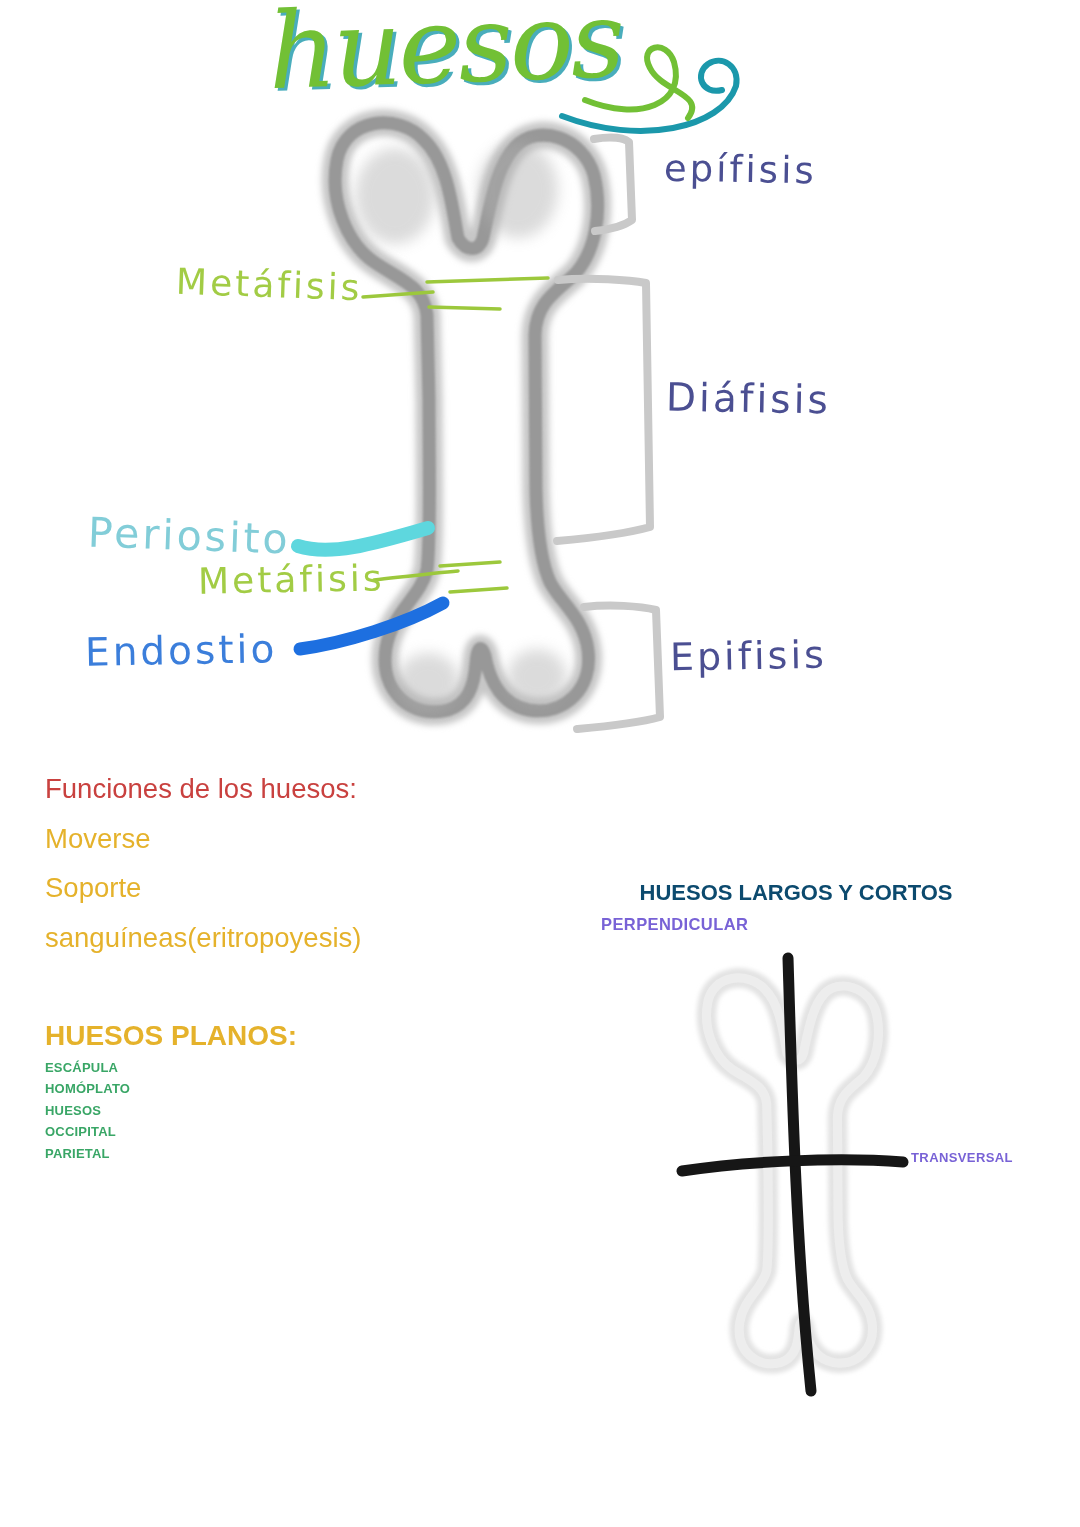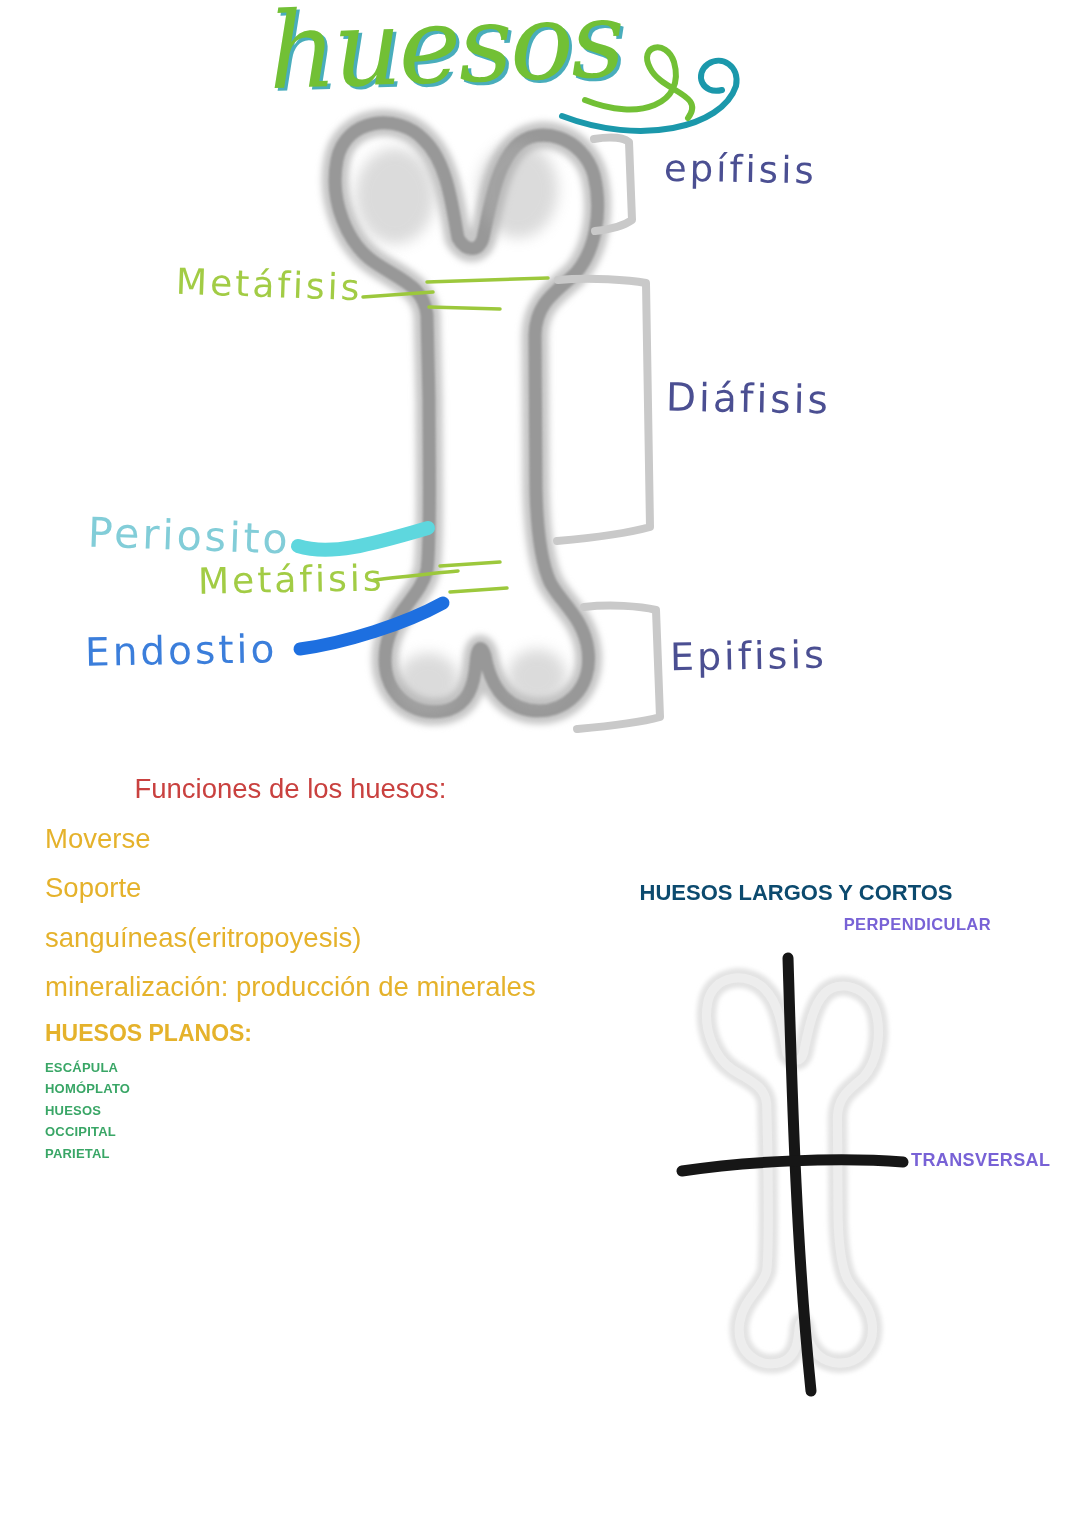--- a/index.html
+++ b/index.html
@@ -36,27 +36,27 @@
   .hand.blue{color:#3b7edb;}
   .lbl-epifisis-top{left:664px;top:148px;font-size:37px;transform:rotate(1deg);}
   .lbl-metafisis-top{left:176px;top:264px;font-size:36px;transform:rotate(2deg);}
   .lbl-diafisis{left:666px;top:376px;font-size:39px;transform:rotate(1deg);}
   .lbl-periosito{left:88px;top:512px;font-size:41px;transform:rotate(2deg);}
   .lbl-metafisis-bottom{left:198px;top:559px;font-size:36px;transform:rotate(-1deg);}
   .lbl-endostio{left:85px;top:628px;font-size:39px;transform:rotate(-1deg);}
   .lbl-epifisis-bottom{left:670px;top:634px;font-size:38px;transform:rotate(-1deg);}
   
   .fn-block{left:45px;top:772px;font-size:27.5px;line-height:33.6px;font-weight:500;}
-  .fn-heading{color:#c9413f;text-align:center;}
+  .fn-heading{color:#c9413f;}
   .fn-item{color:#e5b22b;margin-top:16px;}
-  .flat-heading{left:45px;top:1020px;font-size:23px;font-weight:700;color:#e5b22b;}
+  .flat-heading{left:45px;top:1020px;font-size:28px;font-weight:700;color:#e5b22b;}
   .flat-items{left:45px;top:1057px;font-size:13px;line-height:21.4px;font-weight:700;color:#39a666;letter-spacing:0.2px;}
   .long-heading{left:601px;top:880px;width:390px;text-align:center;font-size:22px;font-weight:700;color:#0c4a6e;}
-  .perp-label{left:601px;top:915px;width:390px;text-align:right;font-size:16.5px;font-weight:600;color:#7862d6;letter-spacing:0.4px;}
-  .trans-label{left:911px;top:1150px;font-size:18px;font-weight:600;color:#7862d6;letter-spacing:0.4px;}
+  .perp-label{left:601px;top:915px;width:390px;text-align:left;font-size:16.5px;font-weight:600;color:#7862d6;letter-spacing:0.4px;}
+  .trans-label{left:911px;top:1150px;font-size:13px;font-weight:600;color:#7862d6;letter-spacing:0.4px;}
   svg.art{position:absolute;left:0;top:0;}
 </style>
 </head>
 <body>
 
 <svg class="art" width="1080" height="1527" viewBox="0 0 1080 1527">
   <defs>
     <filter id="b1" x="-20%" y="-20%" width="140%" height="140%">
         <feGaussianBlur stdDeviation="1.2"></feGaussianBlur>
       </filter>
@@ -138,21 +138,20 @@
 <div class="abs hand sky lbl-periosito">Periosito</div>
 <div class="abs hand lime lbl-metafisis-bottom">Metáfisis</div>
 <div class="abs hand blue lbl-endostio">Endostio</div>
 <div class="abs hand ink lbl-epifisis-bottom">Epifisis</div>
 
 <div class="abs fn-block">
   <div class="fn-heading">Funciones de los huesos:</div>
   <div class="fn-item">Moverse</div>
   <div class="fn-item">Soporte</div>
   <div class="fn-item">sanguíneas(eritropoyesis)</div>
-  <div class="fn-item">mineralización: producción de minerales</div>
 </div>
 
 <div class="abs flat-heading">HUESOS PLANOS:</div>
 <div class="abs flat-items">
   <div>ESCÁPULA</div>
   <div>HOMÓPLATO</div>
   <div>HUESOS</div>
   <div>OCCIPITAL</div>
   <div>PARIETAL</div>
 </div>

